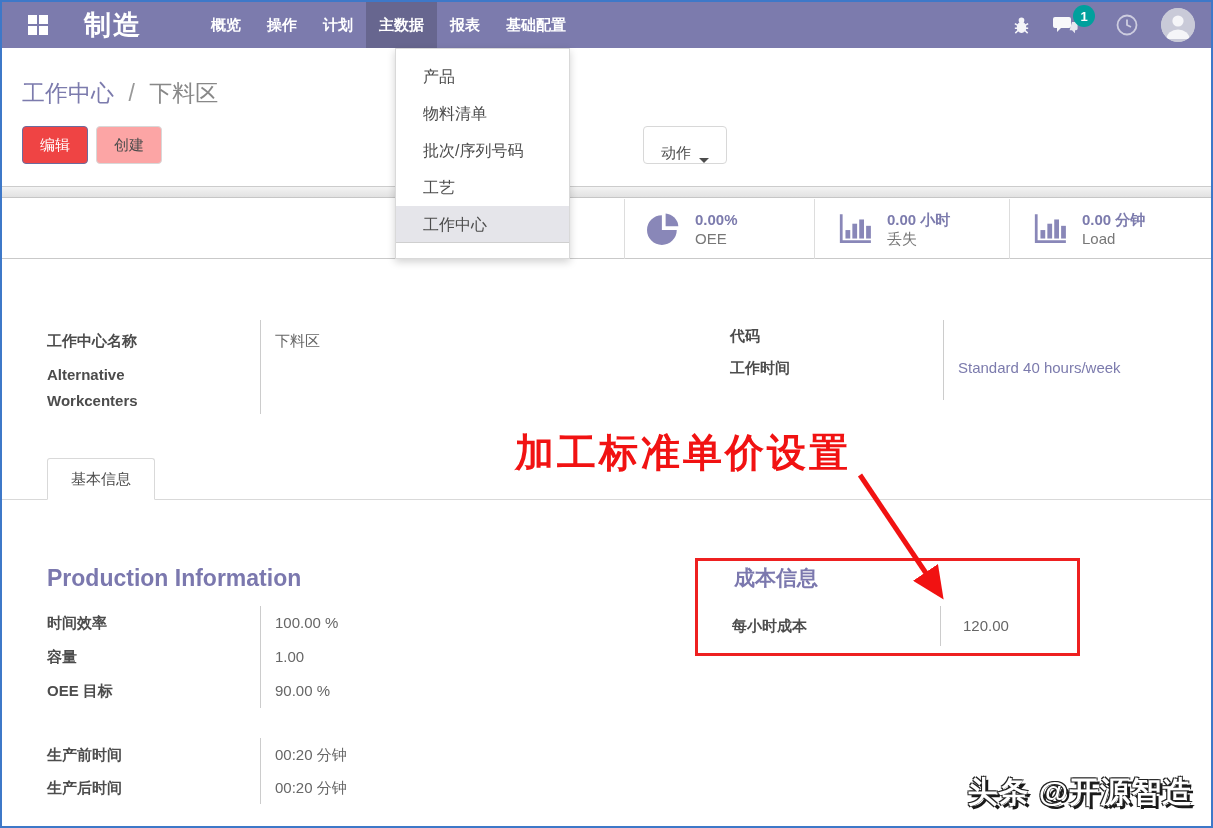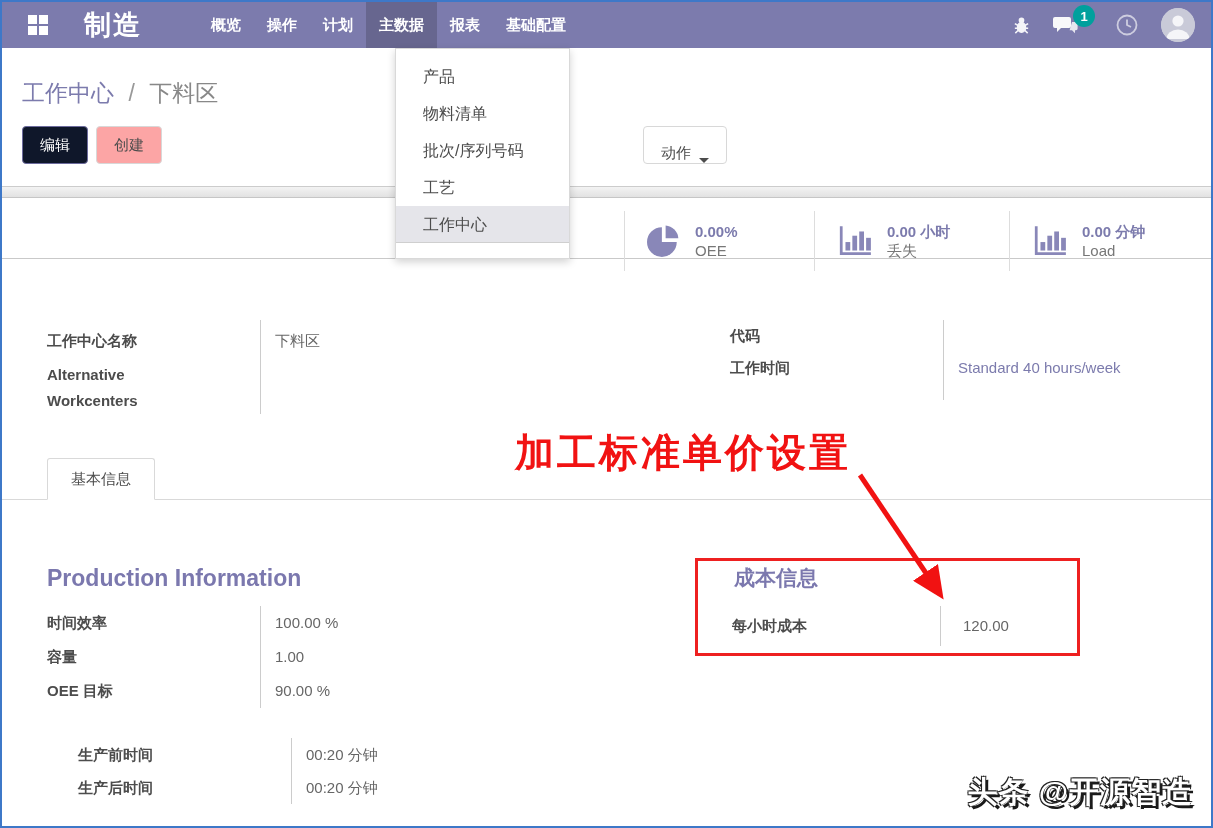--- a/index.html
+++ b/index.html
@@ -33,46 +33,46 @@
              color:#4c4c4c; cursor:pointer; white-space:nowrap; }
   .dd-item.active { background:#e5e5ea; border-bottom:1px solid #cfcfcf; }
 
   
   .breadcrumb { position:absolute; top:76px; left:20px; font-size:23px; }
   .bc-parent { color:#7c7bad; cursor:pointer; }
   .bc-sep { color:#999; margin:0 8px; }
   .bc-current { color:#888; }
   .btn { position:absolute; top:124px; height:38px; padding:0 17px; font-size:15px;
          border-radius:4px; cursor:pointer; display:inline-flex; align-items:center; }
-  .btn-primary { left:20px; background:#0f172a; border:1px solid #6c6b9d; color:#fff; }
+  .btn-primary { left:20px; background:#ef4444; border:1px solid #6c6b9d; color:#fff; }
   .btn-default { left:94px; background:#fca5a5; border:1px solid #d8d8d8; color:#4c4c4c; }
   .btn-action { left:641px; background:#fff; border:1px solid #d8d8d8; color:#4c4c4c; gap:8px;align-items:flex-end; }
   .caret-down { width:0; height:0; border-left:5px solid transparent; border-right:5px solid transparent;
                 border-top:5px solid #4c4c4c; }
 
   
   .status-strip { position:absolute; top:184px; left:0; right:0; height:12px;
                   background:linear-gradient(#f3f3f3,#e2e2e2);
                   border-top:1px solid #ccc; border-bottom:1px solid #c6c6c6; }
   .stat-row { position:absolute; top:197px; left:0; right:0; height:60px; background:#fff;
               border-bottom:1px solid #c9c9c9; }
-  .stat-cell { position:absolute; top:12px; height:60px; border-left:1px solid #ddd;
+  .stat-cell { position:absolute; top:0; height:60px; border-left:1px solid #ddd;
                display:flex; align-items:center; padding-left:22px; gap:14px; cursor:pointer; }
   .stat-cell.c1 { left:622px; width:190px; }
   .stat-cell.c2 { left:812px; width:195px; }
   .stat-cell.c3 { left:1007px; width:204px; }
   .stat-text .v { color:#7c7bad; font-size:15px; font-weight:700; line-height:19px; }
   .stat-text .l { color:#777; font-size:15px; line-height:19px; }
 
   
   .fgroup { position:absolute; display:flex; }
   .fg-left-top { top:318px; left:45px; width:430px; }
   .fg-right-top { top:318px; left:728px; width:460px; }
   .fg-prod { top:604px; left:45px; width:430px; }
-  .fg-prod2 { top:736px; left:45px; width:430px;margin-left:31px; }
+  .fg-prod2 { top:736px; left:45px; width:430px; }
   .fg-cost { top:604px; left:730px; width:330px; }
   .fcol-labels { display:flex; flex-direction:column; }
   .fg-left-top .fcol-labels, .fg-right-top .fcol-labels, .fg-prod .fcol-labels, .fg-prod2 .fcol-labels { width:213px; }
   .fg-cost .fcol-labels { width:208px; }
   .fcol-values { flex:1; border-left:1px solid #ccc; padding-left:14px;
                  display:flex; flex-direction:column; }
   .fg-cost .fcol-values { padding-left:22px; }
   .frow { min-height:34px; line-height:34px; }
   .frow.tall { min-height:52px; line-height:26px; }
   .flabel { font-size:15px; font-weight:700; color:#4c4c4c; }

